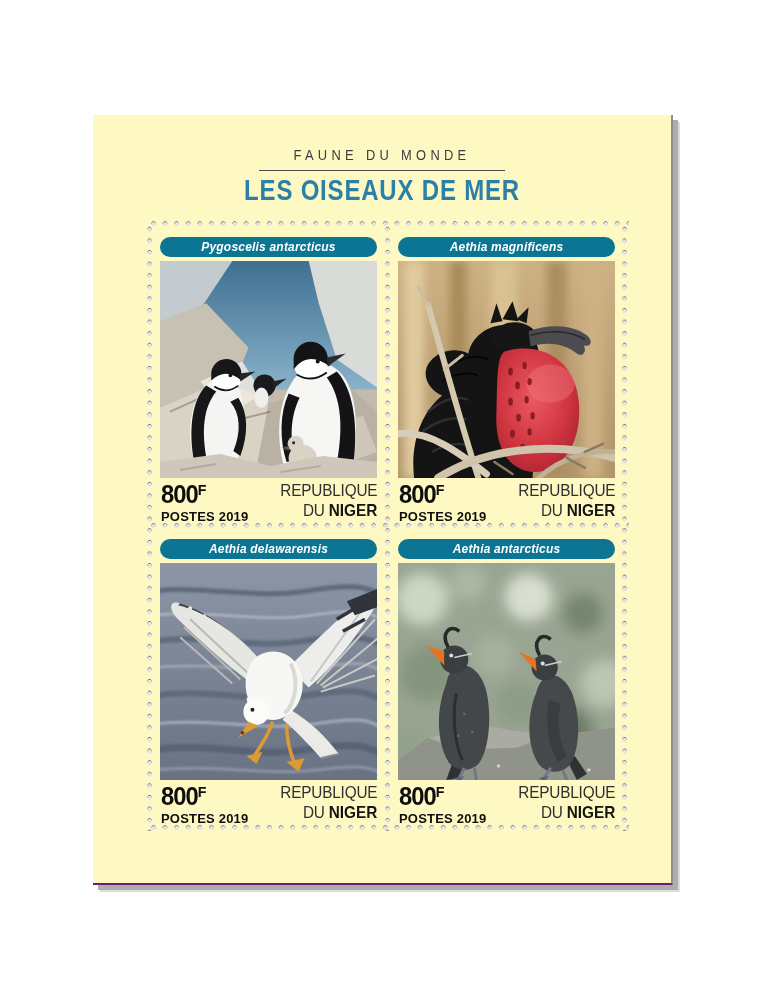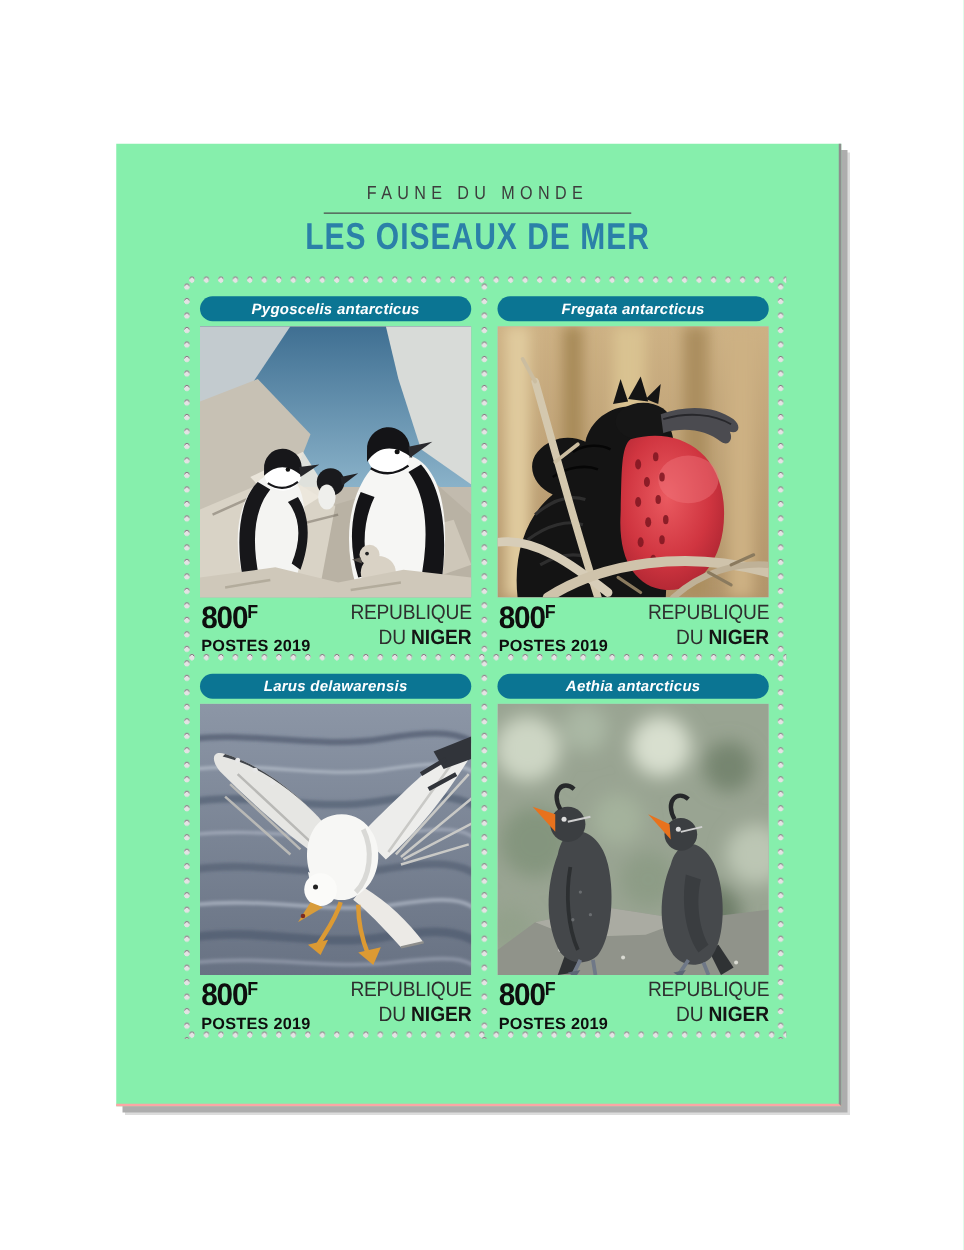--- a/index.html
+++ b/index.html
@@ -7,22 +7,22 @@
     --title:#2b80a8;
   }
   html,body{margin:0;padding:0;}
   body{
     width:771px;height:1000px;position:relative;background:#ffffff;
     font-family:"Liberation Sans",sans-serif;overflow:hidden;
   }
   
   .sheet{
     position:absolute;left:93px;top:115px;width:578px;height:768px;
-    background:#86efac;
-    border-right:2px solid #8e8e8e;border-bottom:2px solid #fca5a5;
+    background:#fef9c3;
+    border-right:2px solid #8e8e8e;border-bottom:2px solid #701a75;
     box-shadow:5px 5px 0 #adadad, 7px 7px 0 #dcdcdc;
   }
   .series-title{
     position:absolute;top:31px;left:0;width:100%;text-align:center;
     font-size:15px;letter-spacing:5px;color:#3d3d3d;
     transform:scaleX(.86);transform-origin:center;
     white-space:nowrap;
   }
   .title-rule{
     position:absolute;top:55px;left:50%;transform:translateX(-50%);
@@ -148,21 +148,21 @@
         <div class="denom"><span>800</span><span class="cur">F</span></div>
         <div class="postes">POSTES 2019</div>
         <div class="country">
           <span>REPUBLIQUE</span><br>
           <span>DU</span>&nbsp;<span class="bold">NIGER</span>
         </div>
       </div>
     </div>
 
     <div class="stamp" style="left:238px;top:0;">
-      <div class="banner">Fregata antarcticus</div>
+      <div class="banner">Aethia magnificens</div>
       <div class="photo">
         <svg viewBox="0 0 216 216" preserveAspectRatio="none">
           <defs>
             <linearGradient id="p2bg" x1="0" y1="0" x2="0" y2="1">
               <stop offset="0" stop-color="#cdb184"></stop>
                 <stop offset="1" stop-color="#b1946a"></stop>
             </linearGradient>
             <radialGradient id="p2pouch" cx=".45" cy=".4" r=".75">
               <stop offset="0" stop-color="#ea5a60"></stop>
                 <stop offset=".55" stop-color="#d03540"></stop>
@@ -220,21 +220,21 @@
         <div class="denom"><span>800</span><span class="cur">F</span></div>
         <div class="postes">POSTES 2019</div>
         <div class="country">
           <span>REPUBLIQUE</span><br>
           <span>DU</span>&nbsp;<span class="bold">NIGER</span>
         </div>
       </div>
     </div>
 
     <div class="stamp" style="left:0;top:302px;">
-      <div class="banner">Larus delawarensis</div>
+      <div class="banner">Aethia delawarensis</div>
       <div class="photo">
         <svg viewBox="0 0 216 216" preserveAspectRatio="none">
           <defs>
             <linearGradient id="p3water" x1="0" y1="0" x2="0" y2="1">
               <stop offset="0" stop-color="#8c96a6"></stop>
                 <stop offset="1" stop-color="#687283"></stop>
             </linearGradient>
             <filter id="p3blur">
                 <feGaussianBlur stdDeviation="1.2"></feGaussianBlur>
               </filter>

